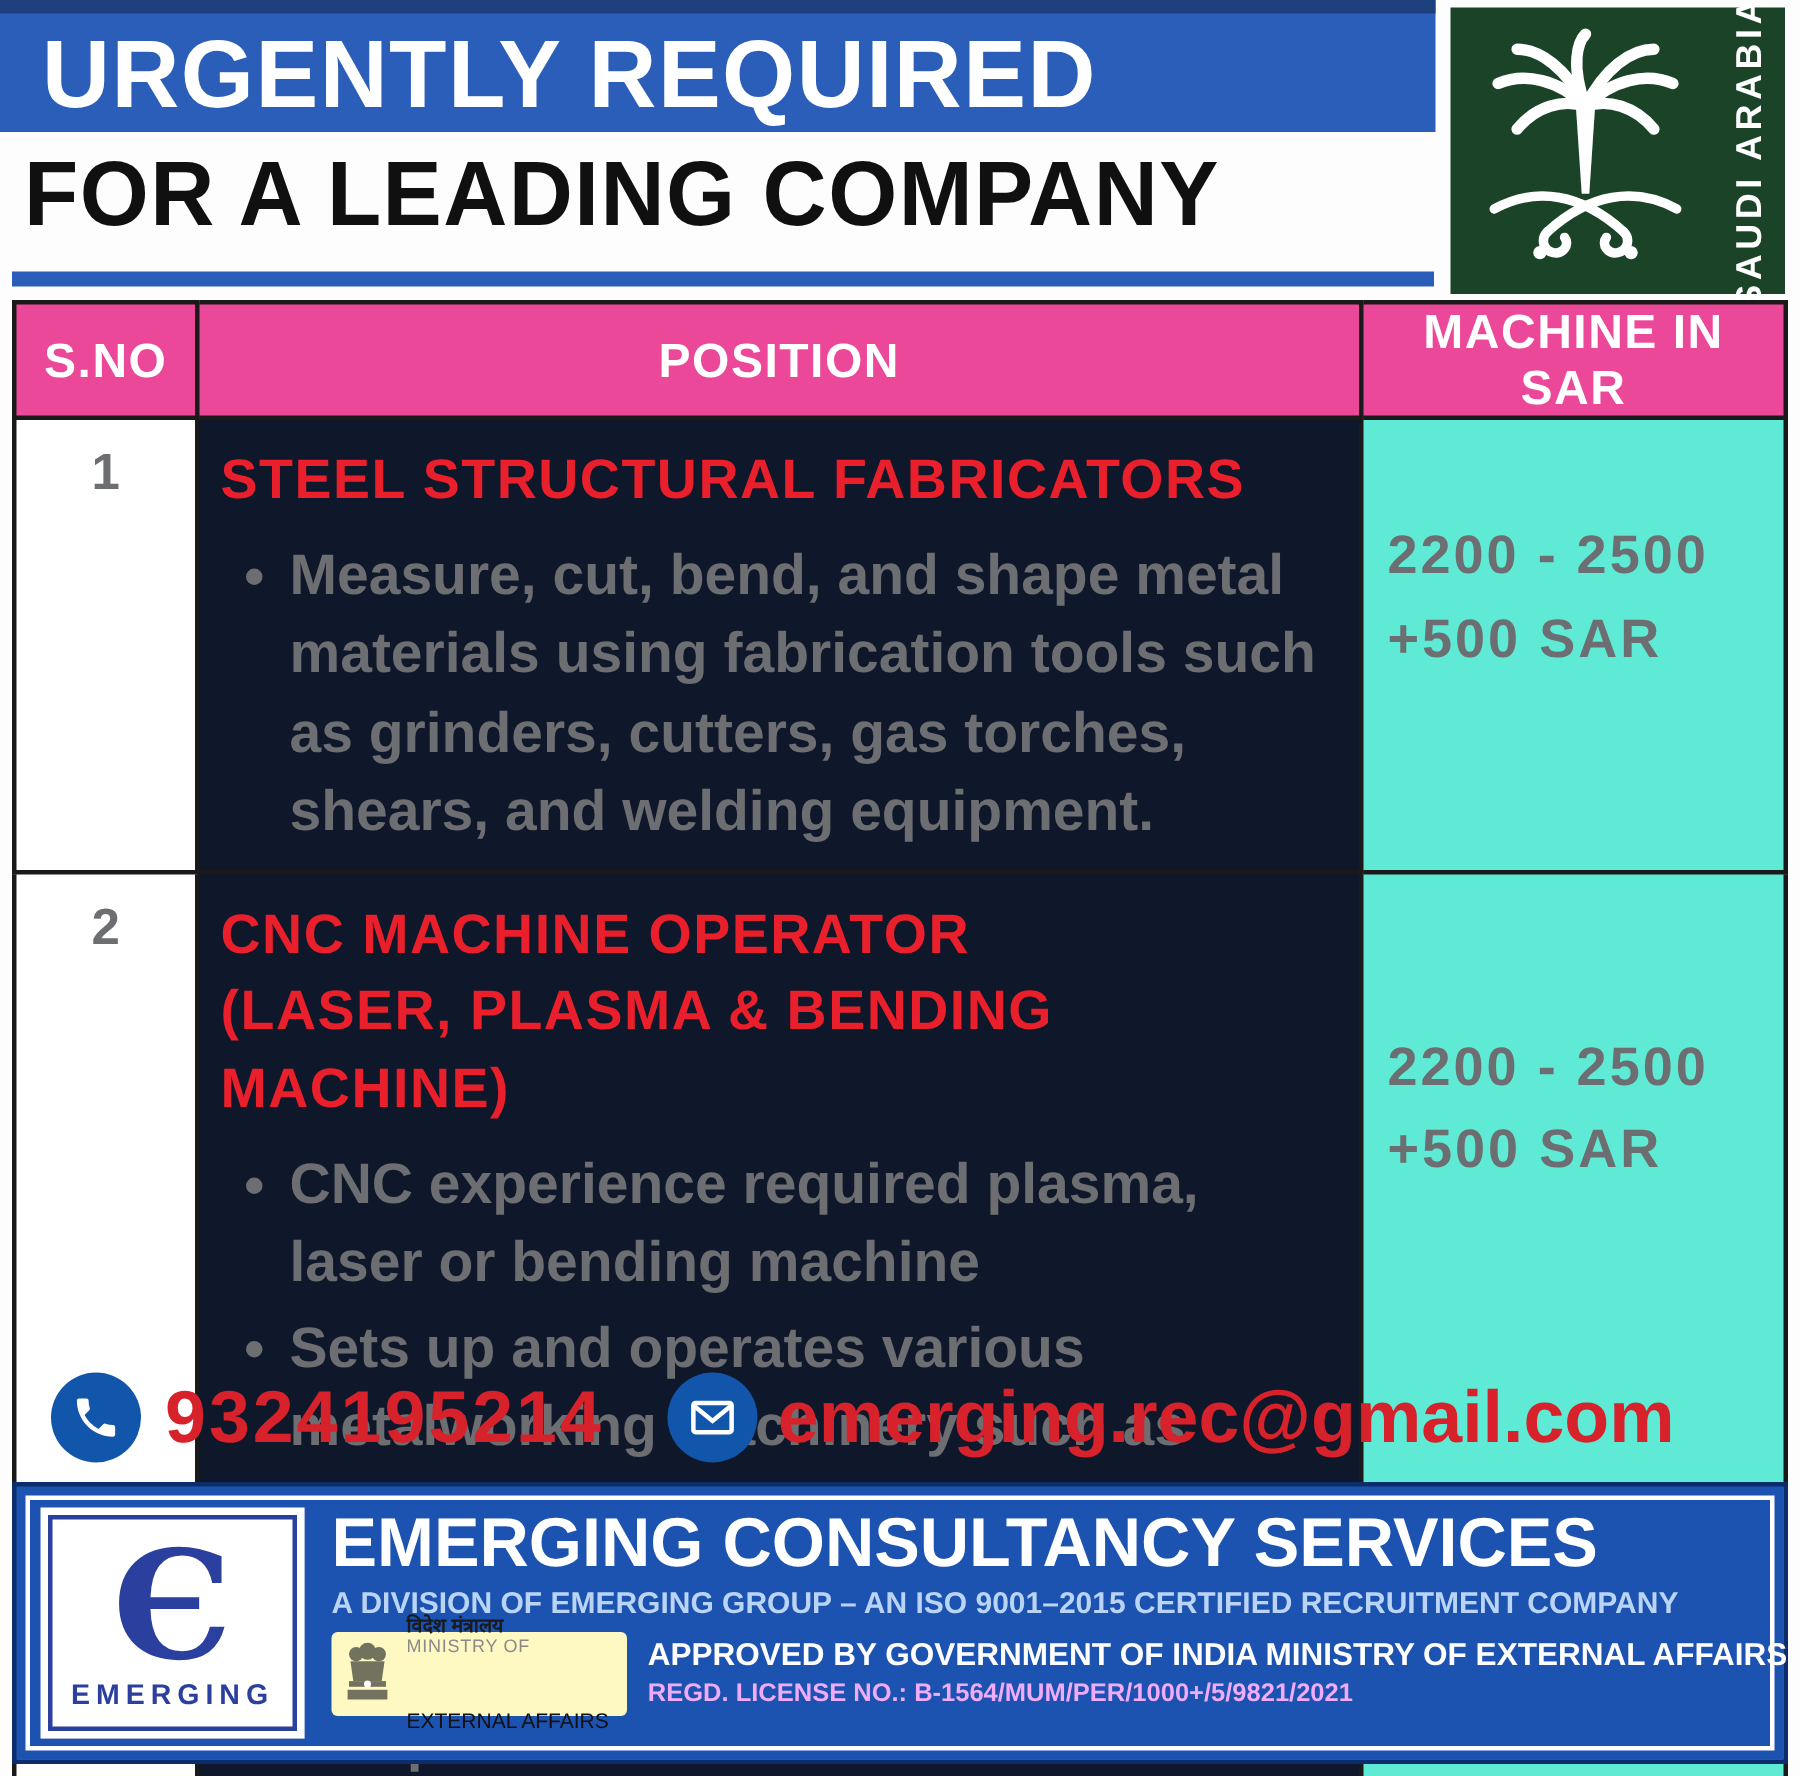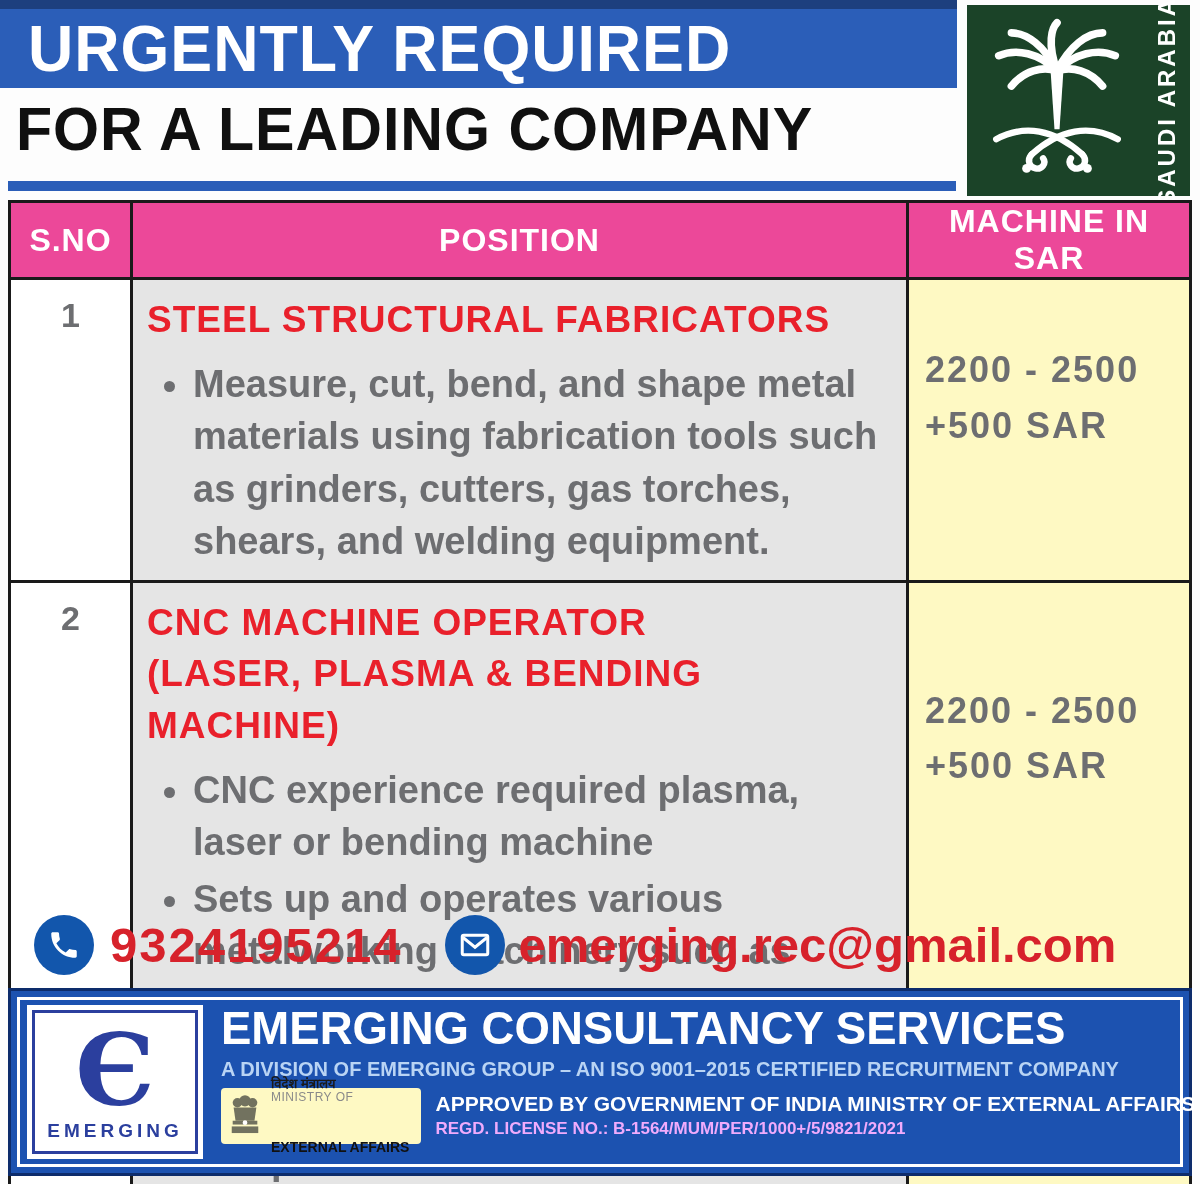--- a/index.html
+++ b/index.html
@@ -45,30 +45,30 @@
   }
   .jobs th, .jobs td { border:3px solid #1a1a1a; }
   .jobs th {
     height:72px; background:#ec4899; color:#ffffff;
     font-size:32px; font-weight:bold; letter-spacing:1px; text-align:center;
   }
   .sno-cell {
     vertical-align:top; text-align:center; padding-top:16px;
     font-size:34px; font-weight:bold; color:#6d6e71; background:#ffffff;
   }
-  .pos-cell { vertical-align:top; padding:14px 8px 8px 14px; background:#e5e5e5; }
+  .pos-cell { vertical-align:top; padding:14px 8px 8px 14px; background:#0f172a; }
   .job-title {
     color:#e9202b; font-weight:bold; font-size:37px; letter-spacing:1px; line-height:1.4;
   }
   ul.bullets { margin:12px 0 0 0; padding-left:46px; color:#6d6e71; list-style:disc; }
   ul.bullets li {
     font-size:38px; font-weight:bold; line-height:1.38; margin-bottom:4px;
   }
   .salary-cell {
-    vertical-align:top; padding-left:16px; background:#fef9c3;
+    vertical-align:top; padding-left:16px; background:#5eead4;
     font-size:36px; font-weight:bold; color:#6d6e71; letter-spacing:2px; line-height:1.55;
   }
   .salary-r1 { padding-top:62px; }
   .salary-r2 { padding-top:100px; }
   
   .contact {
     position:absolute; left:0; top:905px; width:960px; height:80px;
     display:flex; align-items:center; padding-left:34px;
   }
   .circle-icon {
@@ -103,21 +103,21 @@
   .f-division { font-size:20px; font-weight:bold; color:#b9d4f4; margin-top:6px; white-space:nowrap; }
   .f-address  { font-size:20px; font-weight:bold; color:#eef5ff; margin-top:6px; white-space:nowrap; }
   .f-bottom { display:flex; align-items:center; gap:14px; margin-top:7px; }
   .mea-badge {
     background:#fef9c3; border-radius:4px; height:56px; flex:0 0 auto;
     display:flex; align-items:center; gap:8px; padding:4px 12px 4px 6px;
   }
   .mea-text { display:flex; flex-direction:column; line-height:1.12; }
   .mea-l1 { font-size:13px; font-weight:bold; color:#1a1a1a; }
   .mea-l2 { font-size:12px; color:#8a8a8a; letter-spacing:0.5px; }
-  .mea-l3 { font-size:14px; font-weight:bold; color:#111111;margin-top:35px; }
+  .mea-l3 { font-size:14px; font-weight:normal; color:#111111;margin-top:35px; }
   .approve-col { display:flex; flex-direction:column; min-width:0; }
   .f-approved { font-size:21px; font-weight:bold; color:#ffffff; white-space:nowrap; }
   .f-license  { font-size:17px; font-weight:bold; color:#f0abfc; margin-top:3px; white-space:nowrap; }
 </style>
 </head>
 <body>
 
 <div class="page">
 
   <div class="band">

